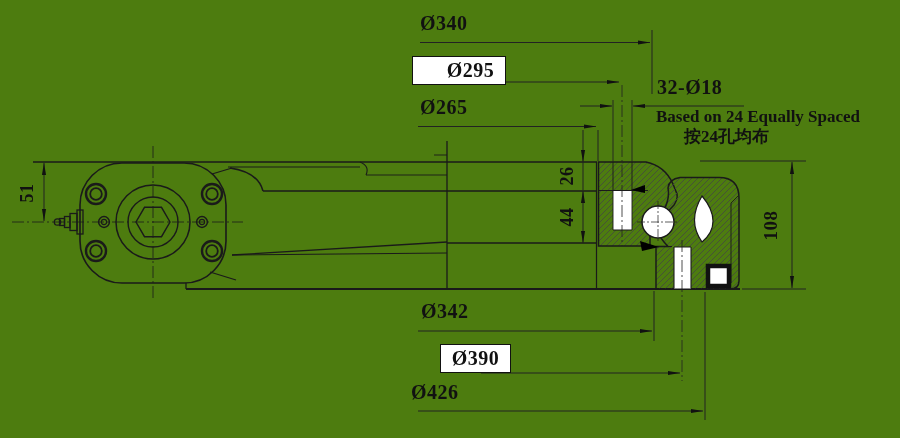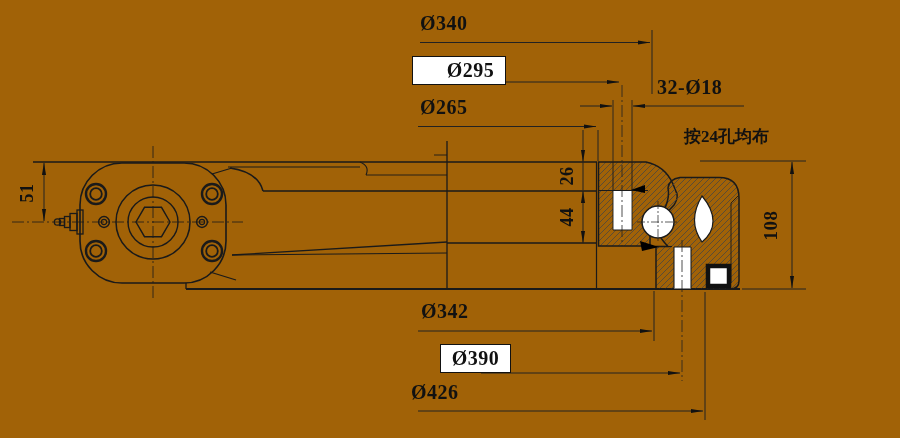--- a/index.html
+++ b/index.html
@@ -1,16 +1,16 @@
 <!DOCTYPE html>
 <html><head>
 <meta charset="utf-8">
 <style>
   html,body{margin:0;padding:0;background:#fff;}
-  #stage{position:relative;width:900px;height:438px;background:#a16207;overflow:hidden;
+  #stage{position:relative;width:900px;height:438px;background:#4d7c0f;overflow:hidden;
          font-family:"Liberation Serif", serif;color:#111;}
   #stage svg{position:absolute;left:0;top:0;}
   .lbl{position:absolute;font-weight:bold;font-size:20px;line-height:1;white-space:nowrap;
        color:#111;letter-spacing:0.5px;}
   .lbl.small{font-size:17px;letter-spacing:0;}
   .lbl.rot{transform:rotate(-90deg);transform-origin:center center;text-align:center;}
   .boxed{position:absolute;border:1.5px solid #111;display:flex;align-items:center;justify-content:center;
          font-weight:bold;font-size:20px;letter-spacing:0.5px;background:#fff;}
 </style>
 </head>
@@ -159,20 +159,21 @@
     <line x1="705" y1="292" x2="705" y2="420"></line>
   </g>
 </svg>
 
   <div class="lbl" style="left:420px;top:13px;">Ø340</div>
   <div class="boxed" style="left:412px;top:56px;width:69px;height:27px;padding-left:23px;">
     <span>Ø295</span>
   </div>
   <div class="lbl" style="left:420px;top:97px;">Ø265</div>
   <div class="lbl" style="left:657px;top:77px;">32-Ø18</div>
+  <div class="lbl small" style="left:656px;top:108px;">Based on 24 Equally Spaced</div>
   <div class="lbl small" style="left:684px;top:128px;">按24孔均布</div>
 
   <div class="lbl rot" style="left:7px;top:184px;width:40px;font-size:18px;">51</div>
   <div class="lbl rot" style="left:547px;top:167px;width:40px;font-size:18px;">26</div>
   <div class="lbl rot" style="left:547px;top:208px;width:40px;font-size:18px;">44</div>
   <div class="lbl rot" style="left:745px;top:216px;width:50px;font-size:19px;">108</div>
 
   <div class="lbl" style="left:421px;top:301px;">Ø342</div>
   <div class="boxed" style="left:412px;top:344px;width:69px;height:27px;margin-left:28px;">
     <span>Ø390</span>

